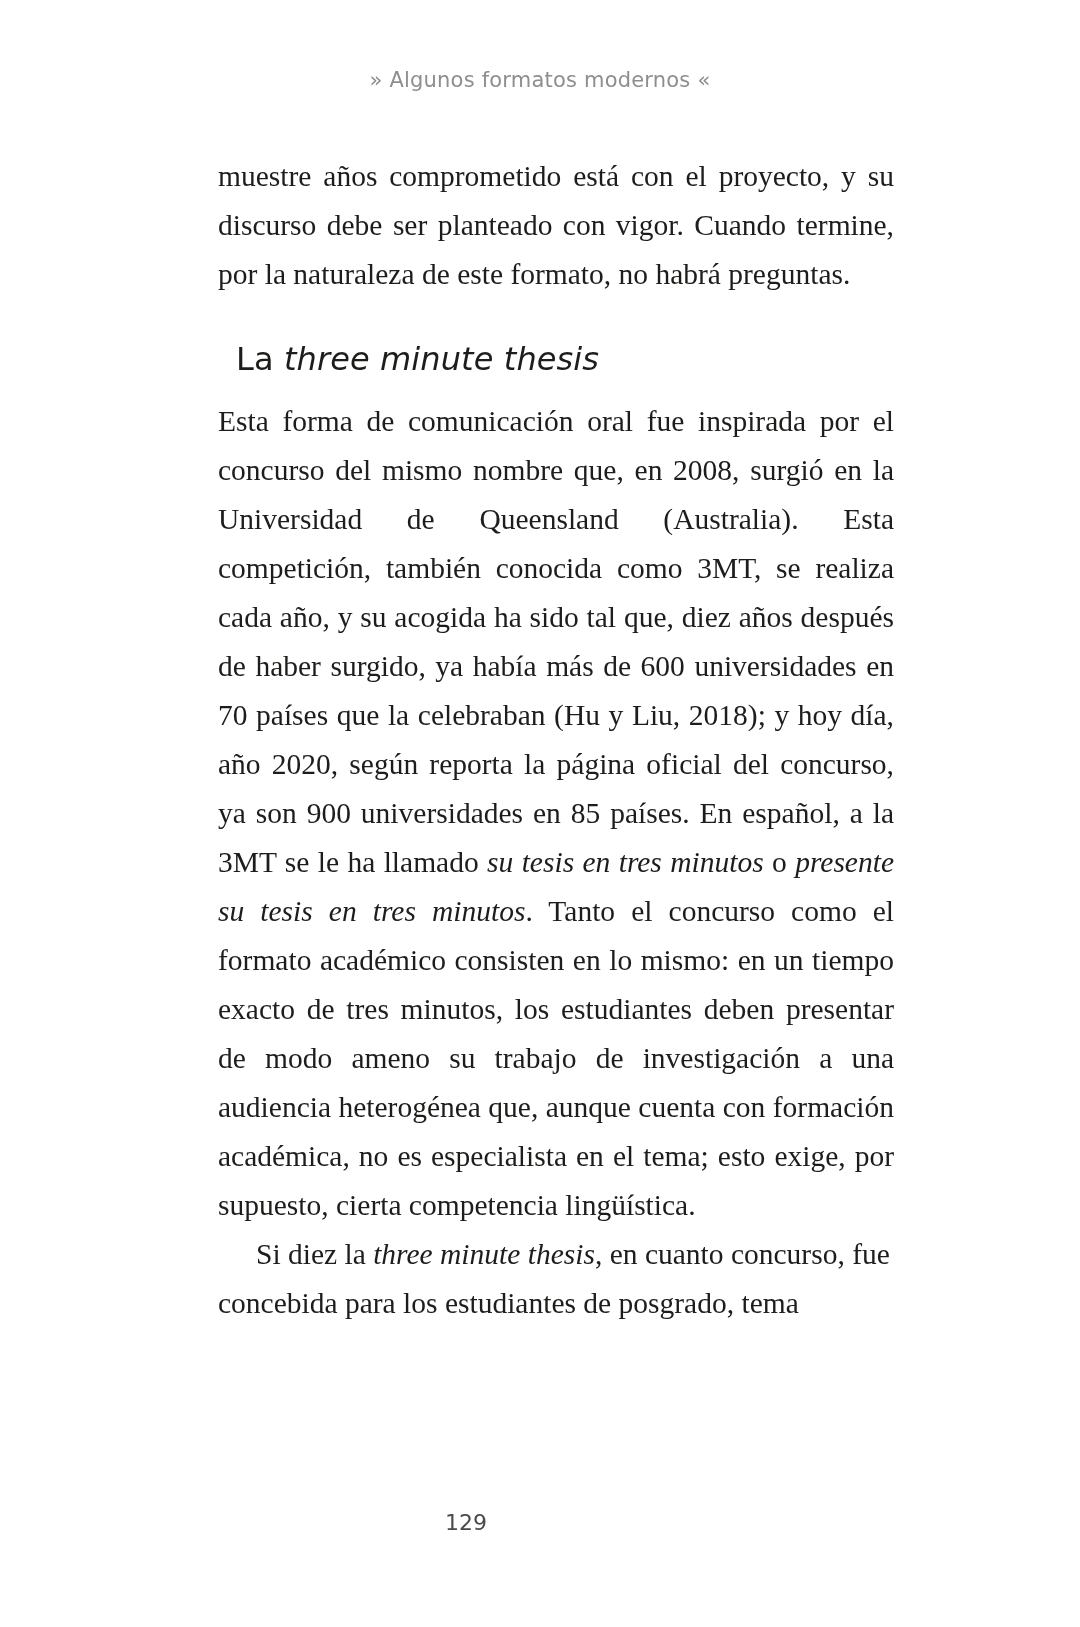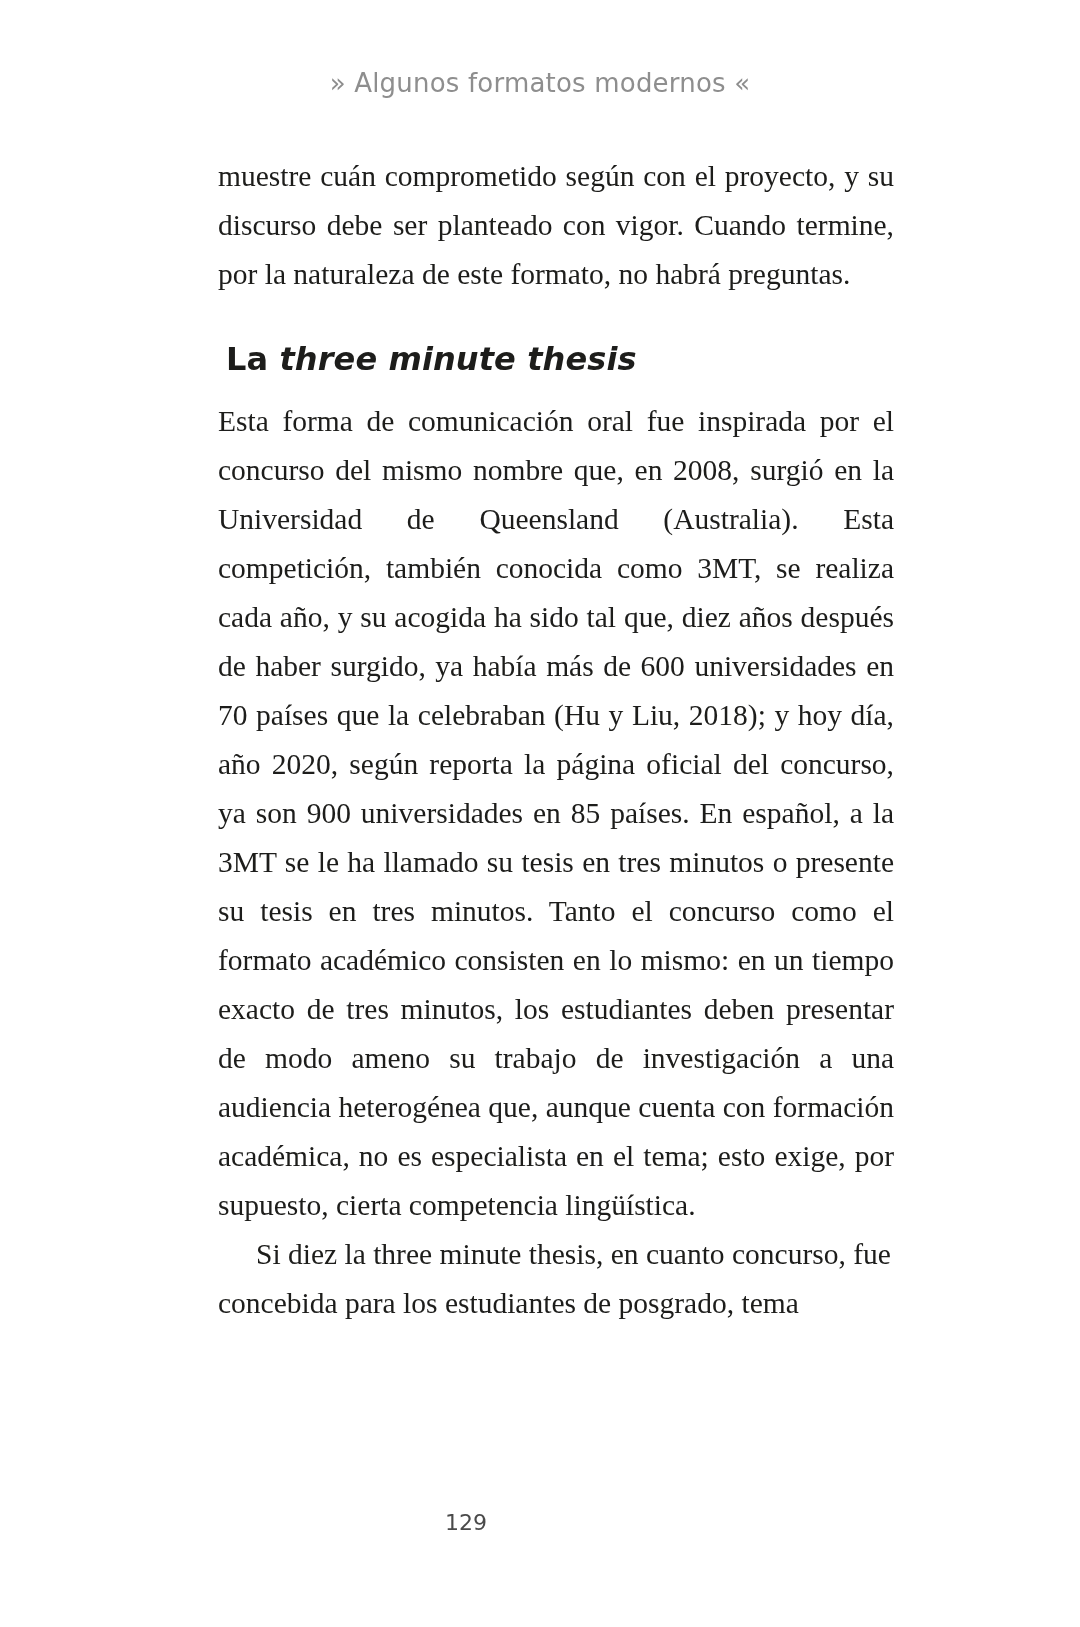--- a/index.html
+++ b/index.html
@@ -21,21 +21,21 @@
     position: relative;
     box-sizing: border-box;
   }
   .running-head {
     position: absolute;
     top: 68px;
     left: 0;
     width: 1080px;
     text-align: center;
     font-family: "DejaVu Sans", sans-serif;
-    font-size: 26px;
+    font-size: 21px;
     letter-spacing: 0.2px;
     color: #8e8e8e;
     font-weight: 400;
   }
   .content {
     position: absolute;
     top: 152px;
     left: 218px;
     width: 676px;
   }
@@ -51,32 +51,33 @@
   p.body-par.first {
     text-indent: 0;
   }
   p.body-par.indented {
     text-indent: 38px;
   }
   p.tail {
     text-align: left;
   }
   h2.section-title {
-    margin: 38px 0 16px 8px;
+    margin: 38px 0 16px 18px;
     font-family: "DejaVu Sans", sans-serif;
-    font-weight: 700;
+    font-weight: 400;
     font-size: 32px;
     line-height: 44px;
     color: #1d1d1b;
     letter-spacing: 0.1px;
   }
   h2.section-title .ital {
     font-style: italic;
   }
   .ital {
+    font-style: italic;
   }
   .folio {
     position: absolute;
     bottom: 92px;
     left: 0;
     width: 932px;
     text-align: center;
     font-family: "DejaVu Sans", sans-serif;
     font-size: 22px;
     color: #4a4a4a;
@@ -84,21 +85,21 @@
 </style>
 </head>
 <body>
 
 <div class="page">
 
   <div class="running-head">» Algunos formatos modernos «</div>
 
   <div class="content">
 
-    <p class="body-par first">muestre cuán comprometido según con el proyecto, y su discurso debe ser planteado con vigor. Cuando termine, por la naturaleza de este formato, no habrá preguntas.</p>
+    <p class="body-par first">muestre años comprometido está con el proyecto, y su discurso debe ser planteado con vigor. Cuando termine, por la naturaleza de este formato, no habrá preguntas.</p>
 
     <h2 class="section-title">
       <span>La </span><span class="ital">three minute thesis</span>
     </h2>
 
     <p class="body-par first"><span>Esta forma de comunicación oral fue inspirada por el concurso del mismo nombre que, en 2008, surgió en la Universidad de Queensland (Australia). Esta competición, también conocida como 3MT, se realiza cada año, y su acogida ha sido tal que, diez años después de haber surgido, ya había más de 600 universidades en 70 países que la celebraban (Hu y Liu, 2018); y hoy día, año 2020, según reporta la página oficial del concurso, ya son 900 universidades en 85 países. En español, a la 3MT se le ha llamado </span><span class="ital">su tesis en tres minutos</span><span> o </span><span class="ital">presente su tesis en tres minutos</span><span>. Tanto el concurso como el formato académico consisten en lo mismo: en un tiempo exacto de tres minutos, los estudiantes deben presentar de modo ameno su trabajo de investigación a una audiencia heterogénea que, aunque cuenta con formación académica, no es especialista en el tema; esto exige, por supuesto, cierta competencia lingüística.</span></p>
 
     <p class="body-par indented tail"><span>Si diez la </span><span class="ital">three minute thesis</span><span>, en cuanto concurso, fue concebida para los estudiantes de posgrado, tema</span></p>
 
   </div>

